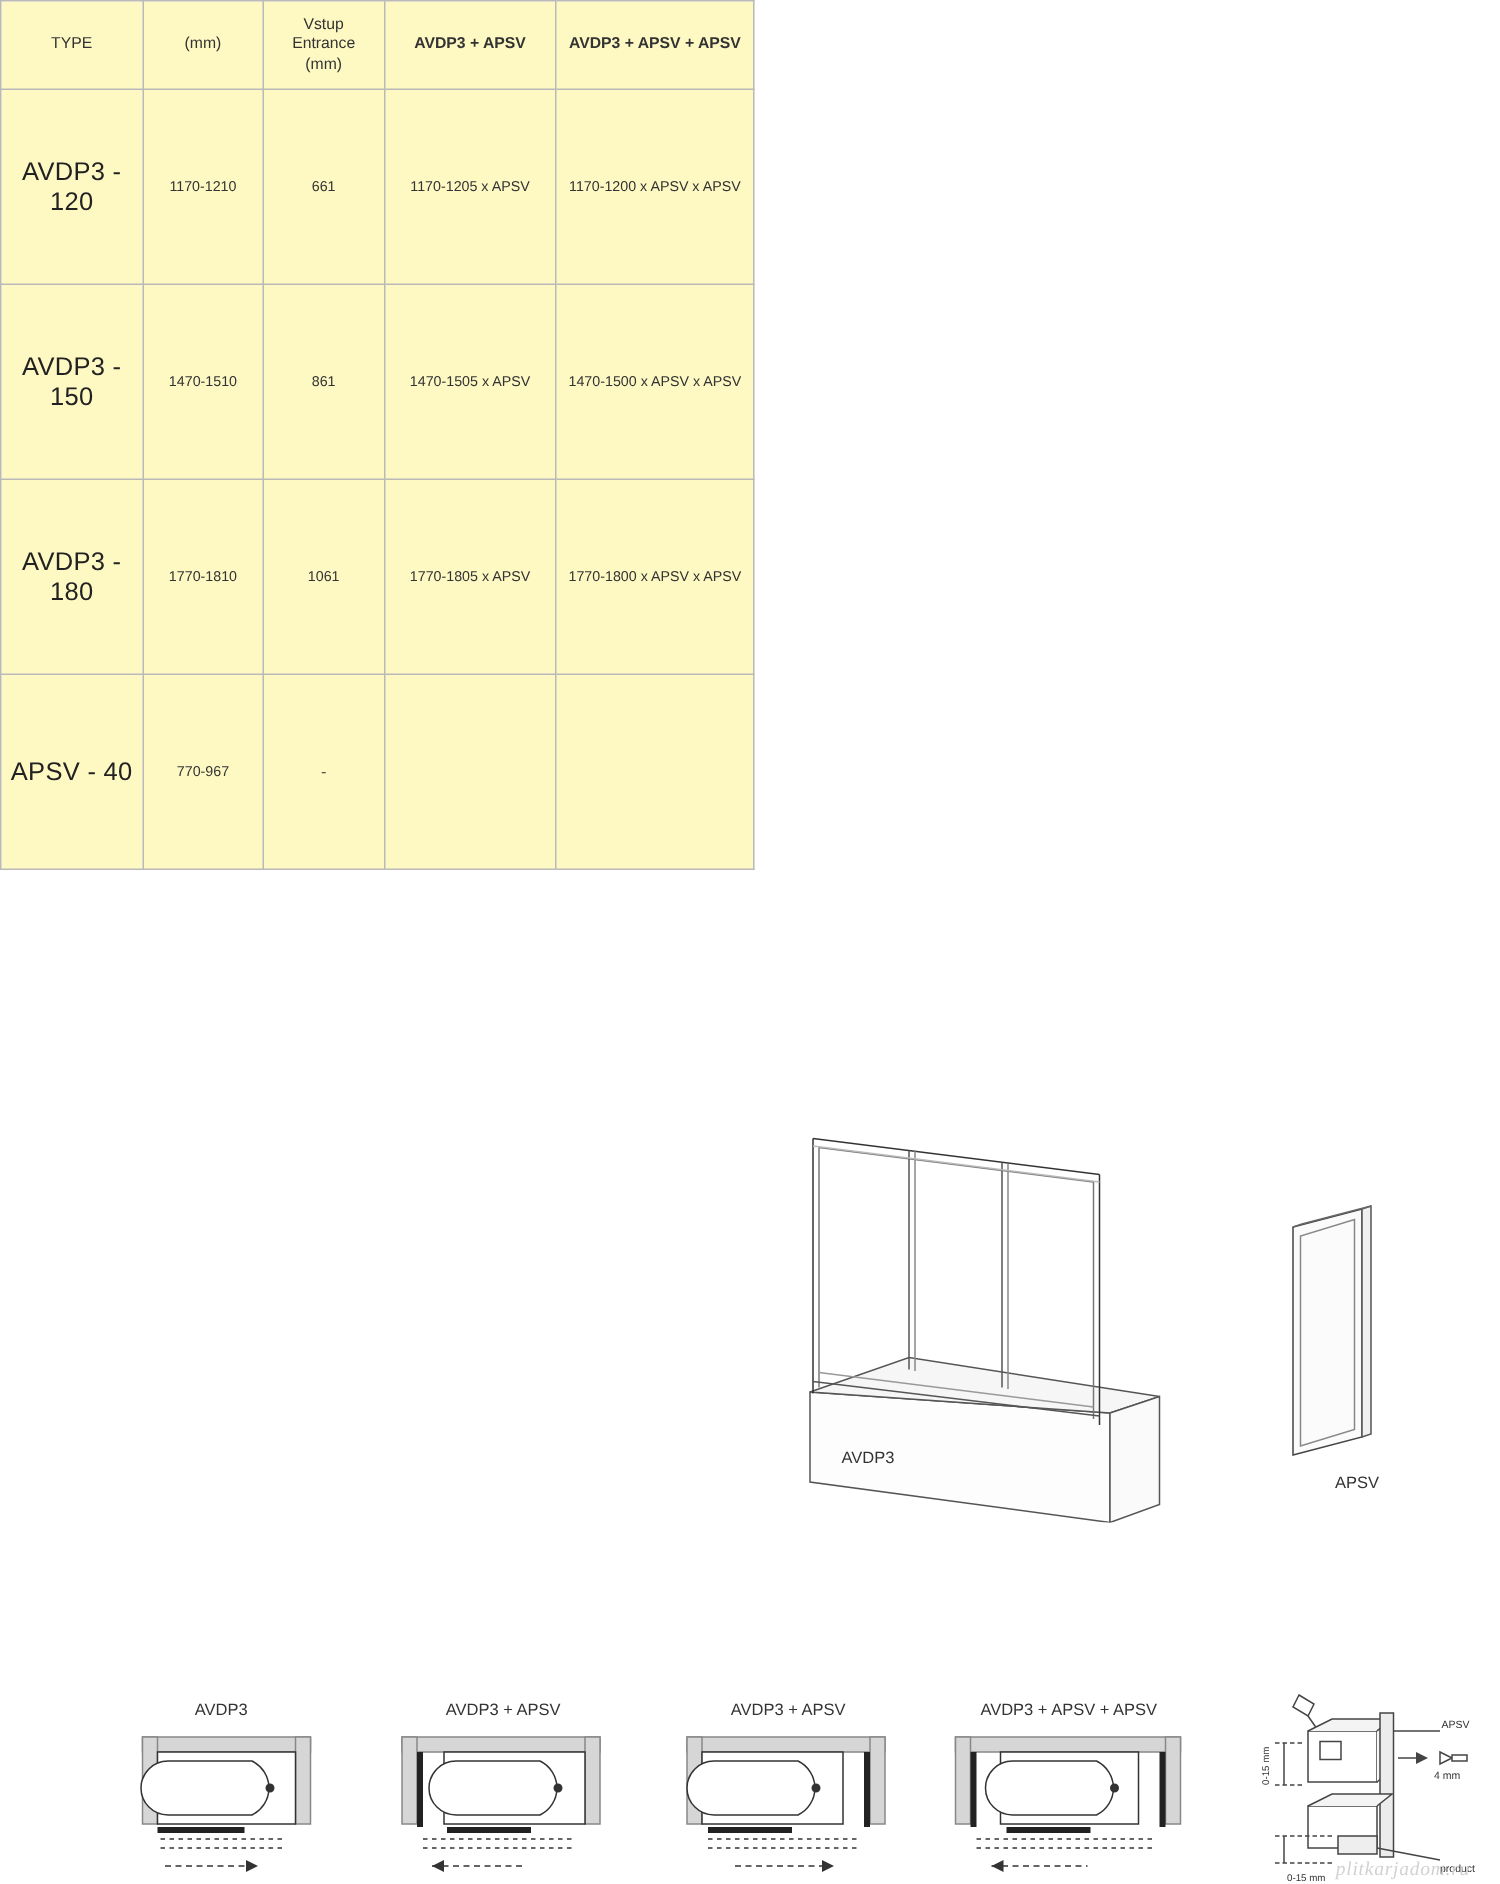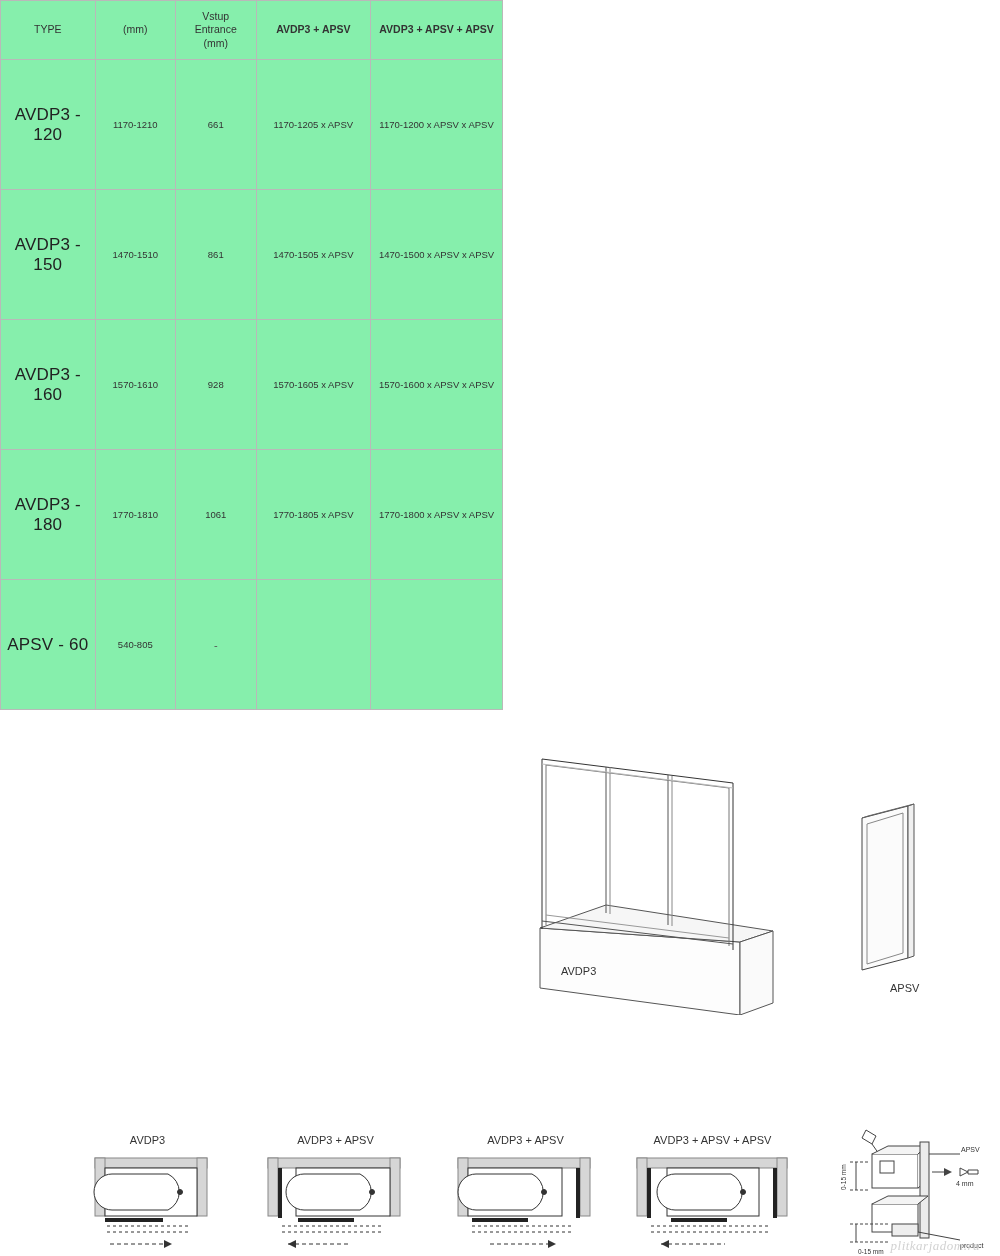--- a/index.html
+++ b/index.html
@@ -20,21 +20,21 @@
   .spec-table {
     position: absolute;
     left: 0;
     top: 0;
     width: 503px;
     border-collapse: collapse;
     table-layout: fixed;
   }
   .spec-table td, .spec-table th {
     border: 1px solid #b9b9b9;
-    background: #86efac;
+    background: #fef9c3;
     text-align: center;
     vertical-align: middle;
     padding: 0;
     font-weight: normal;
   }
   .spec-table thead th {
     height: 58px;
     font-size: 10.5px;
     color: #333;
     line-height: 1.25;
@@ -156,36 +156,29 @@
       <td class="cell-val">1170-1200 x APSV x APSV</td>
     </tr>
     <tr>
       <td class="cell-type">AVDP3 - 150</td>
       <td class="cell-val">1470-1510</td>
       <td class="cell-val">861</td>
       <td class="cell-val">1470-1505 x APSV</td>
       <td class="cell-val">1470-1500 x APSV x APSV</td>
     </tr>
     <tr>
-      <td class="cell-type">AVDP3 - 160</td>
-      <td class="cell-val">1570-1610</td>
-      <td class="cell-val">928</td>
-      <td class="cell-val">1570-1605 x APSV</td>
-      <td class="cell-val">1570-1600 x APSV x APSV</td>
-    </tr>
-    <tr>
       <td class="cell-type">AVDP3 - 180</td>
       <td class="cell-val">1770-1810</td>
       <td class="cell-val">1061</td>
       <td class="cell-val">1770-1805 x APSV</td>
       <td class="cell-val">1770-1800 x APSV x APSV</td>
     </tr>
     <tr>
-      <td class="cell-type">APSV - 60</td>
-      <td class="cell-val">540-805</td>
+      <td class="cell-type">APSV - 40</td>
+      <td class="cell-val">770-967</td>
       <td class="cell-dash">-</td>
       <td class="cell-val"></td>
       <td class="cell-val"></td>
     </tr>
   </tbody>
 </table>
 
 <div class="drawing-avdp3">
   <svg width="260" height="270" viewBox="0 0 260 270">
     <g fill="none" stroke="#555" stroke-width="1">

